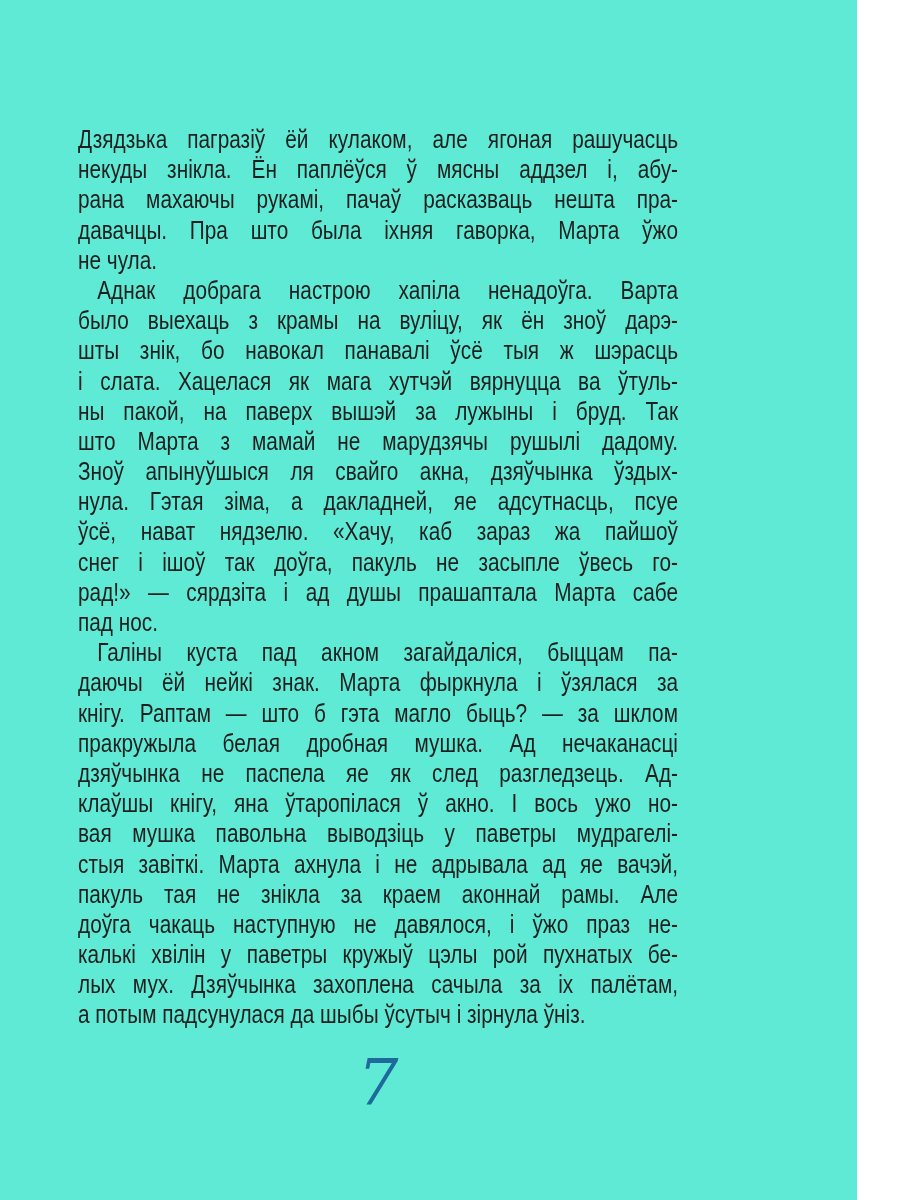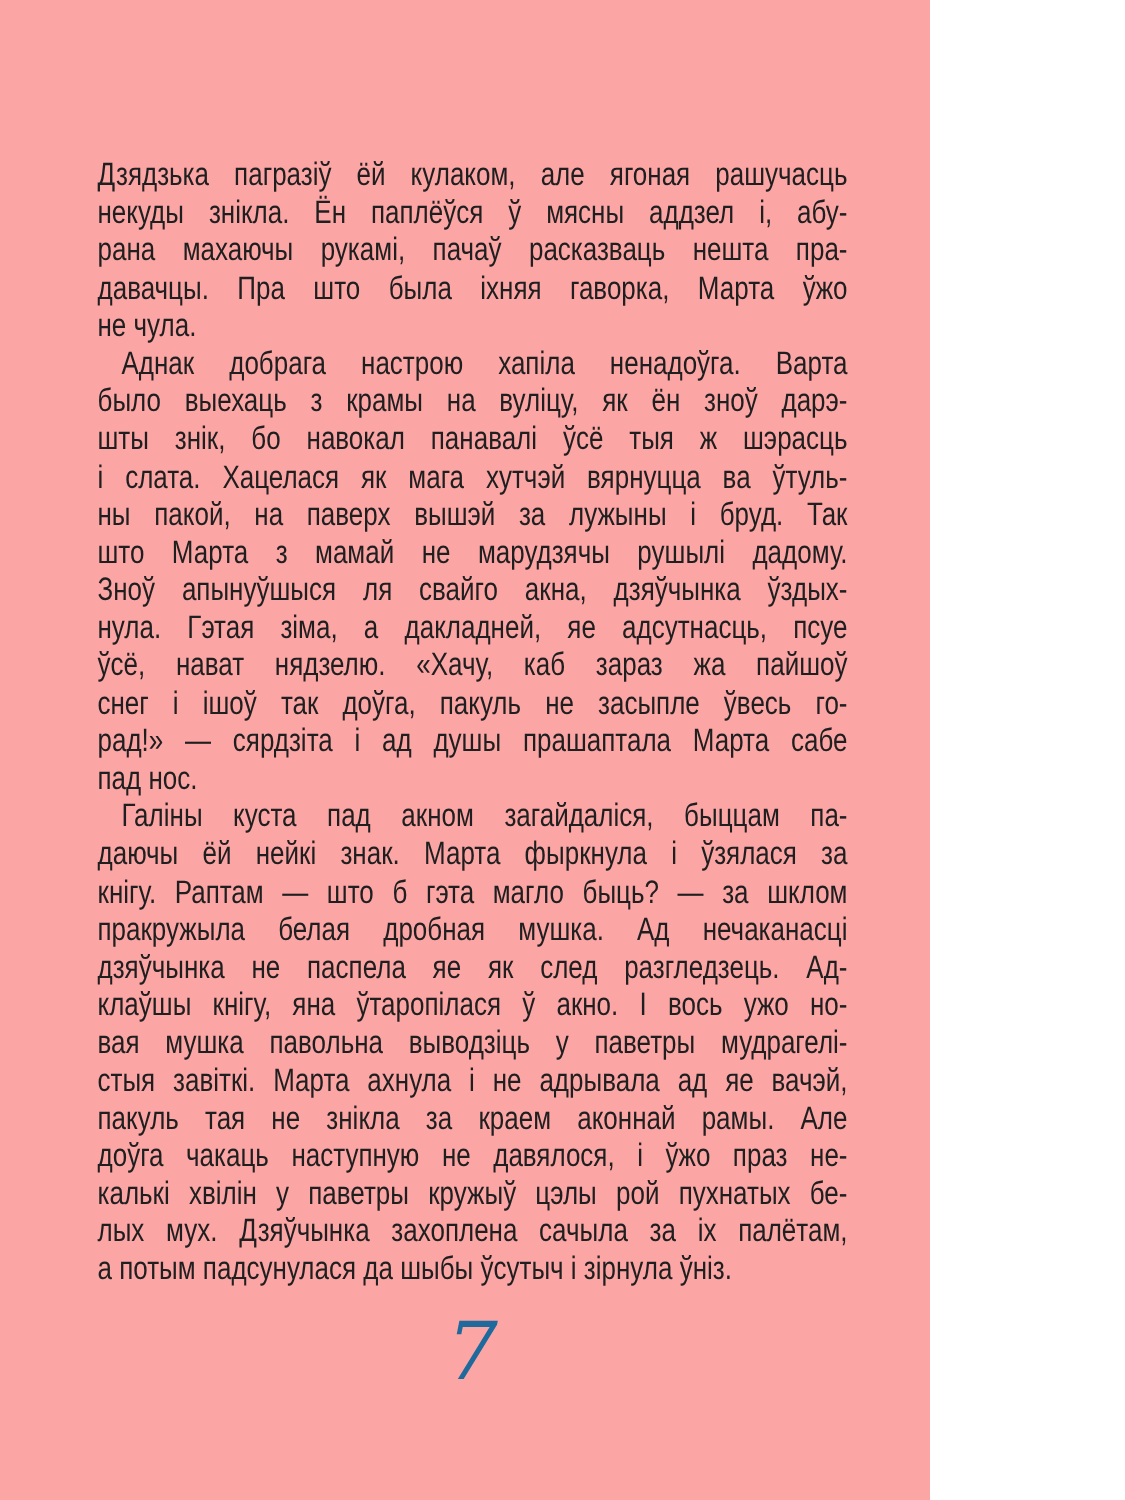--- a/index.html
+++ b/index.html
@@ -6,23 +6,23 @@
     margin: 0;
     padding: 0;
     width: 900px;
     height: 1200px;
     overflow: hidden;
     background: #ffffff;
     font-family: "Liberation Sans", sans-serif;
   }
   .book-page {
     position: relative;
-    width: 744px;
+    width: 857px;
     height: 1200px;
-    background: #fca5a5;
+    background: #5eead4;
   }
   
   .text-block {
     position: absolute;
     left: 78px;
     top: 124px;
     width: 750px;
     transform: scaleX(0.8);
     transform-origin: 0 0;
     font-size: 26px;

